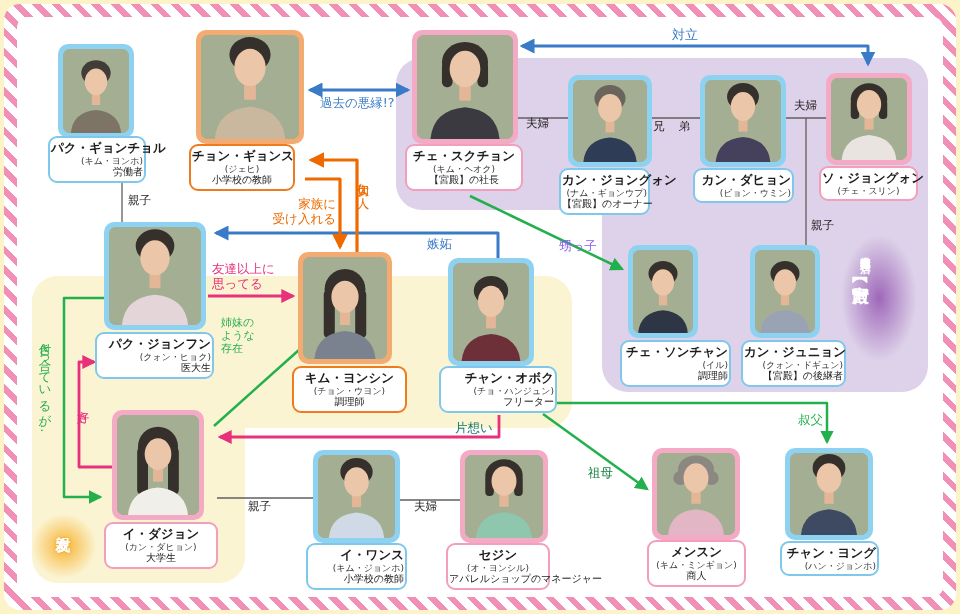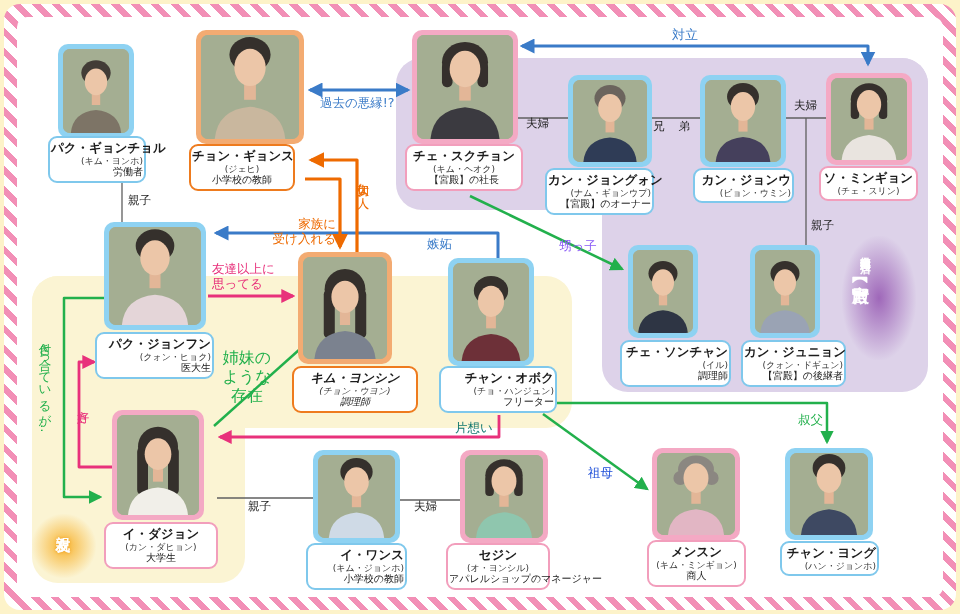--- a/index.html
+++ b/index.html
@@ -37,27 +37,27 @@
   .rl-opposition{left:672px;top:27px;color:#3a7bc8;font-size:13px;}
   .rl-past_feud{left:320px;top:95px;color:#3a7bc8;font-size:12.5px;}
   .rl-couple_a{left:526px;top:117px;}
   .rl-brothers{left:653px;top:120px;letter-spacing:14px;}
   .rl-couple_b{left:794px;top:99px;}
   .rl-parent_a{left:128px;top:194px;}
   .rl-parent_b{left:811px;top:219px;}
   .rl-nephew{left:559px;top:238px;color:#8b5cf6;}
   .rl-jealousy{left:427px;top:236px;color:#3a7bc8;}
   .rl-precious{left:356px;top:174px;color:#ee6a00;writing-mode:vertical-rl;}
-  .rl-accept_family{left:266px;top:196px;width:70px;text-align:right;color:#ee6a00;margin-top:20px;}
+  .rl-accept_family{left:266px;top:196px;width:70px;text-align:right;color:#ee6a00;}
   .rl-more_than_friends{left:212px;top:261px;color:#e8317b;}
-  .rl-like_sisters{left:221px;top:348px;width:52px;text-align:center;color:#22b04c;font-size:16px;}
+  .rl-like_sisters{left:221px;top:316px;width:52px;color:#22b04c;font-size:11px;}
   .rl-one_sided_love{left:455px;top:420px;color:#0f766e;}
   .rl-like{left:76px;top:402px;color:#e8317b;writing-mode:vertical-rl;}
   .rl-dating_but{left:38px;top:334px;color:#22b04c;writing-mode:vertical-rl;}
-  .rl-grandmother{left:588px;top:465px;color:#1d4ed8;}
+  .rl-grandmother{left:588px;top:465px;color:#15803d;}
   .rl-uncle{left:798px;top:412px;color:#22b04c;}
   .rl-parent_c{left:248px;top:500px;}
   .rl-couple_c{left:414px;top:500px;}
 
   
   .shop-glow{position:absolute;left:842px;top:236px;width:74px;height:124px;
      background:radial-gradient(ellipse at center,rgba(152,92,180,.9) 0%,rgba(152,92,180,0) 72%);}
   .shop-text{position:absolute;left:850px;top:248px;height:104px;writing-mode:vertical-rl;
      color:#fff;display:flex;}
   .shop-small{font-size:10.5px;font-weight:bold;letter-spacing:1px;margin-bottom:2px;}
@@ -196,42 +196,42 @@
               <rect width="100" height="120" fill="#a4ae92"></rect>
               <g fill="#6b645d">
                 <ellipse cx="50" cy="34" rx="21" ry="18"></ellipse>
               </g>
               <rect x="44" y="60" width="12" height="20" fill="#e3b697"></rect>
               <ellipse cx="50" cy="47" rx="16" ry="19" fill="#ecc6a8"></ellipse>
               <path d="M14,120 Q17,90 50,87 Q83,90 86,120 Z" fill="#2f3c56"></path>
             </svg>
           </div>
     </div>
-    <div class="plabel fr-blue" style="left: 545px; top: 168px; width: 109px;">
+    <div class="plabel fr-blue" style="left: 559px; top: 168px; width: 91px;">
       <div class="pname">カン・ジョングォン</div>
       <div class="preal">(ナム・ギョンウプ)</div>
       <div class="prole">【宮殿】のオーナー</div>
     </div>
   </div>
       <div>
     <div class="photo fr-blue" style="left: 700px; top: 75px; width: 86px; height: 92px;">
       <div class="ph">
             <svg viewBox="0 0 100 120" preserveAspectRatio="xMidYMax slice">
               <rect width="100" height="120" fill="#a4ae92"></rect>
               <g fill="#35302c">
                 <ellipse cx="50" cy="34" rx="21" ry="18"></ellipse>
               </g>
               <rect x="44" y="60" width="12" height="20" fill="#e3b697"></rect>
               <ellipse cx="50" cy="47" rx="16" ry="19" fill="#ecc6a8"></ellipse>
               <path d="M14,120 Q17,90 50,87 Q83,90 86,120 Z" fill="#45405c"></path>
             </svg>
           </div>
     </div>
     <div class="plabel fr-blue" style="left: 693px; top: 168px; width: 101px;">
-      <div class="pname">カン・ジョンウ</div>
+      <div class="pname">カン・ダヒョン</div>
       <div class="preal">(ビョン・ウミン)</div>
 
     </div>
   </div>
       <div>
     <div class="photo fr-pink" style="left: 826px; top: 73px; width: 86px; height: 92px;">
       <div class="ph">
             <svg viewBox="0 0 100 120" preserveAspectRatio="xMidYMax slice">
               <rect width="100" height="120" fill="#a4ae92"></rect>
               <g fill="#35302c">
@@ -239,21 +239,21 @@
                 <rect x="26" y="40" width="11" height="26" rx="5"></rect>
                 <rect x="63" y="40" width="11" height="26" rx="5"></rect>
               </g>
               <rect x="44" y="60" width="12" height="20" fill="#e3b697"></rect>
               <ellipse cx="50" cy="47" rx="16" ry="19" fill="#ecc6a8"></ellipse>
               <path d="M14,120 Q17,90 50,87 Q83,90 86,120 Z" fill="#e9e4df"></path>
             </svg>
           </div>
     </div>
     <div class="plabel fr-pink" style="left: 819px; top: 166px; width: 99px;">
-      <div class="pname">ソ・ミンギョン</div>
+      <div class="pname">ソ・ジョングォン</div>
       <div class="preal">(チェ・スリン)</div>
 
     </div>
   </div>
       <div>
     <div class="photo fr-blue" style="left: 104px; top: 222px; width: 102px; height: 108px;">
       <div class="ph">
             <svg viewBox="0 0 100 120" preserveAspectRatio="xMidYMax slice">
               <rect width="100" height="120" fill="#a4ae92"></rect>
               <g fill="#35302c">
@@ -280,21 +280,21 @@
                 <ellipse cx="50" cy="38" rx="24" ry="24"></ellipse>
                 <rect x="25" y="38" width="13" height="58" rx="6"></rect>
                 <rect x="62" y="38" width="13" height="58" rx="6"></rect>
               </g>
               <rect x="44" y="60" width="12" height="20" fill="#e3b697"></rect>
               <ellipse cx="50" cy="47" rx="16" ry="19" fill="#ecc6a8"></ellipse>
               <path d="M14,120 Q17,90 50,87 Q83,90 86,120 Z" fill="#7b828f"></path>
             </svg>
           </div>
     </div>
-    <div class="plabel fr-orange" style="left: 292px; top: 366px; width: 126px; font-style: italic;">
+    <div class="plabel fr-orange" style="left: 292px; top: 366px; width: 115px;">
       <div class="pname">キム・ヨンシン</div>
       <div class="preal">(チョン・ウヨン)</div>
       <div class="prole">調理師</div>
     </div>
   </div>
       <div>
     <div class="photo fr-blue" style="left: 448px; top: 258px; width: 86px; height: 108px;">
       <div class="ph">
             <svg viewBox="0 0 100 120" preserveAspectRatio="xMidYMax slice">
               <rect width="100" height="120" fill="#a4ae92"></rect>

